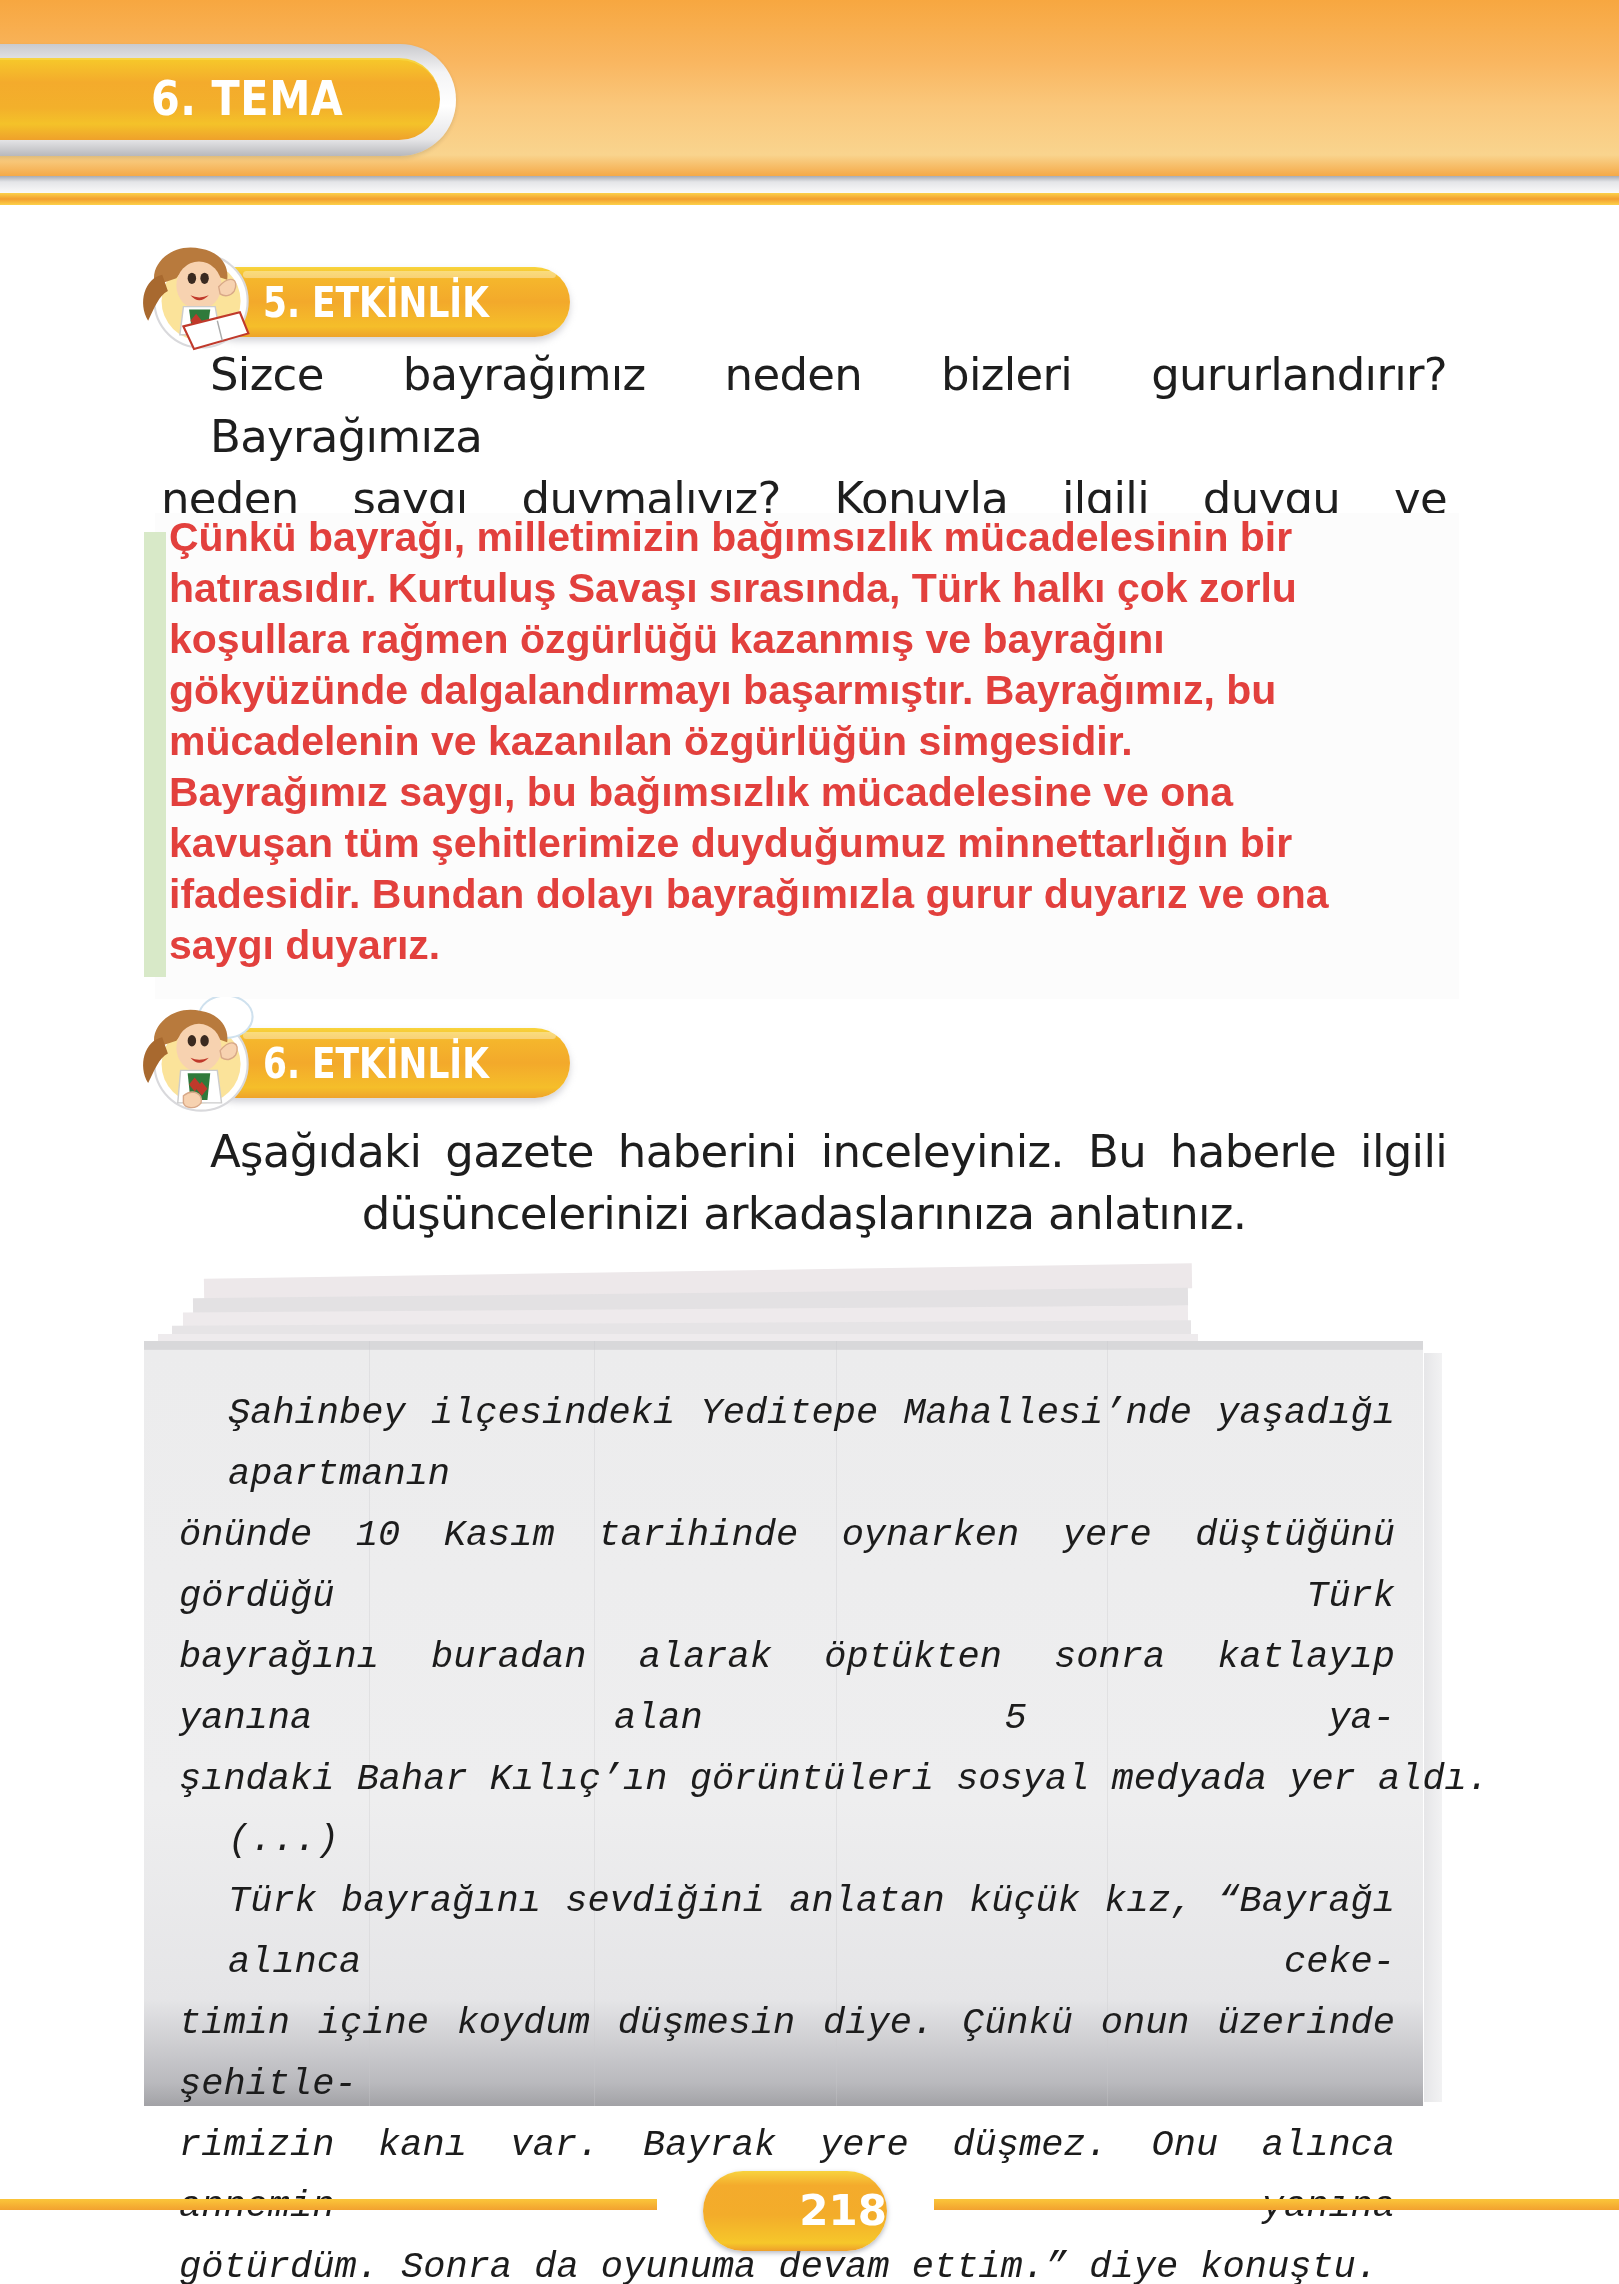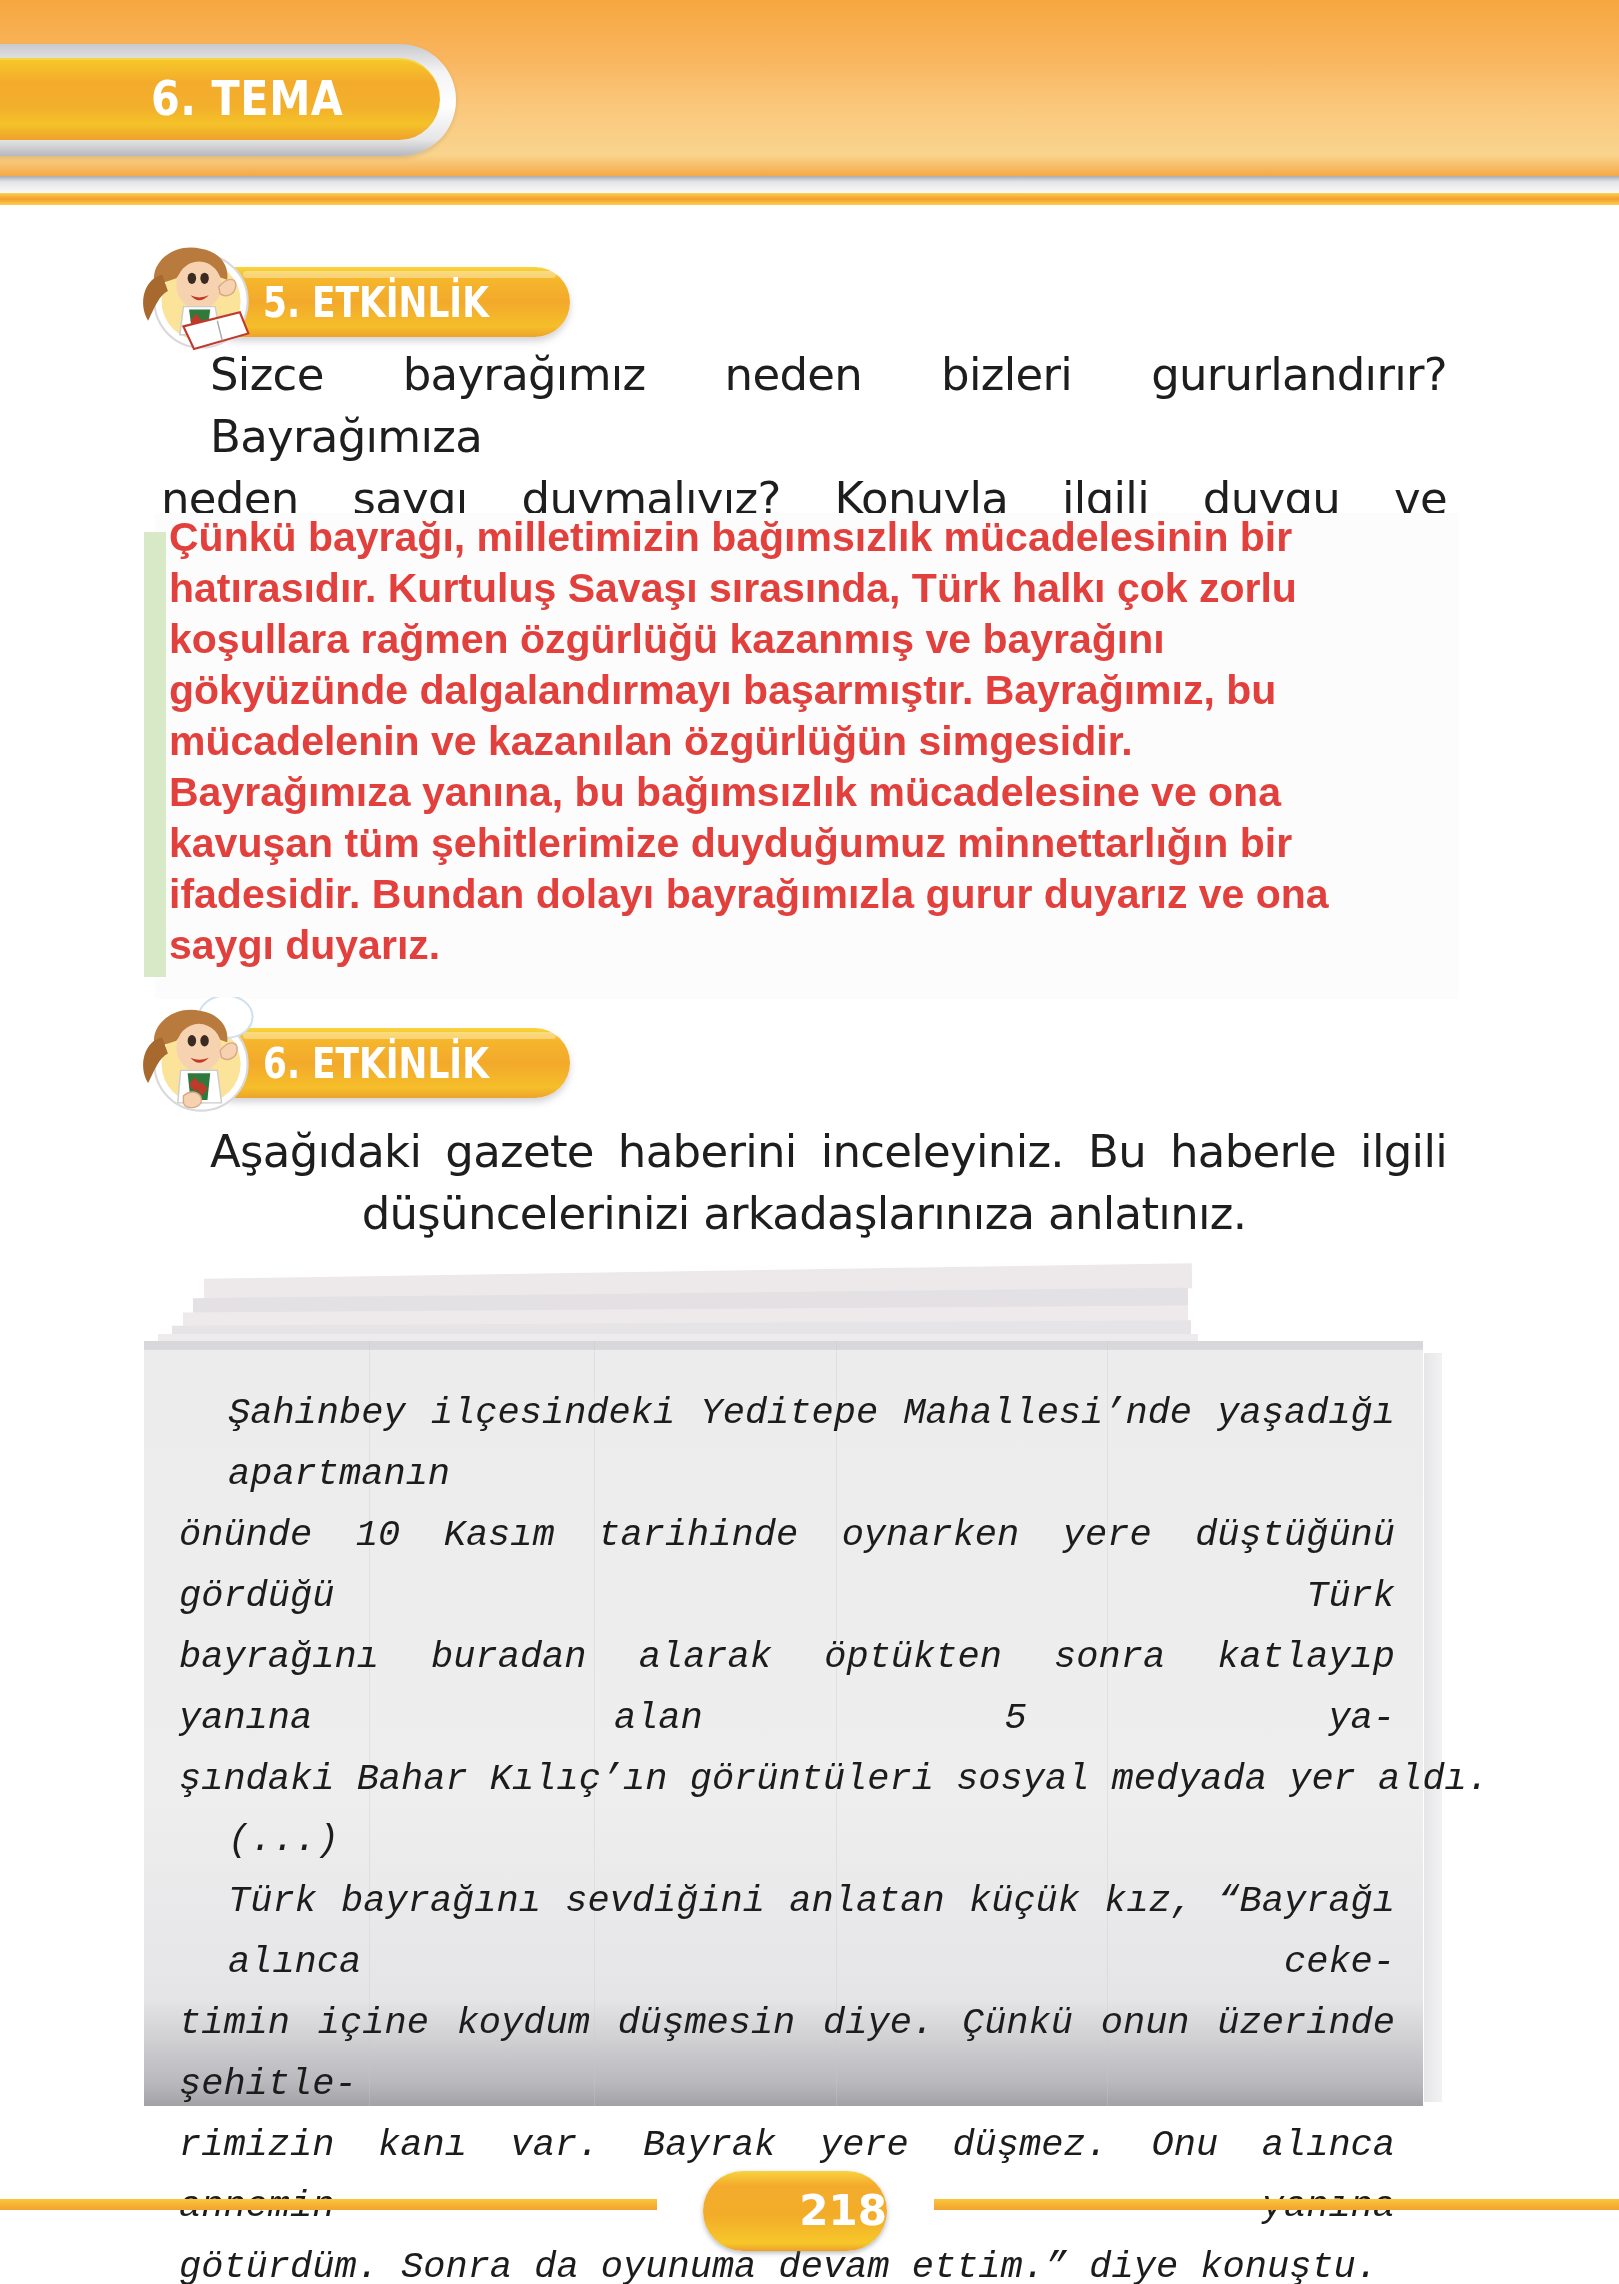--- a/index.html
+++ b/index.html
@@ -164,21 +164,21 @@
 </div>
 
 <div class="answer-bg"></div>
 <div class="answer-accent"></div>
 <div class="answer-text">
   <span class="line">Çünkü bayrağı, milletimizin bağımsızlık mücadelesinin bir</span>
   <span class="line">hatırasıdır. Kurtuluş Savaşı sırasında, Türk halkı çok zorlu</span>
   <span class="line">koşullara rağmen özgürlüğü kazanmış ve bayrağını</span>
   <span class="line">gökyüzünde dalgalandırmayı başarmıştır. Bayrağımız, bu</span>
   <span class="line">mücadelenin ve kazanılan özgürlüğün simgesidir.</span>
-  <span class="line">Bayrağımıza yanına, bu bağımsızlık mücadelesine ve ona</span>
+  <span class="line">Bayrağımız saygı, bu bağımsızlık mücadelesine ve ona</span>
   <span class="line">kavuşan tüm şehitlerimize duyduğumuz minnettarlığın bir</span>
   <span class="line">ifadesidir. Bundan dolayı bayrağımızla gurur duyarız ve ona</span>
   <span class="line">saygı duyarız.</span>
 </div>
 
 <div class="activity-badge" style="top:997px;">
   <div class="badge-pill"></div>
   <svg class="mascot" viewBox="0 0 170 170">
     <circle cx="95" cy="95" r="66" fill="#ffffff" stroke="#d9d9dc" stroke-width="3"></circle>
     <circle cx="95" cy="95" r="56" fill="#fbe39a"></circle>

